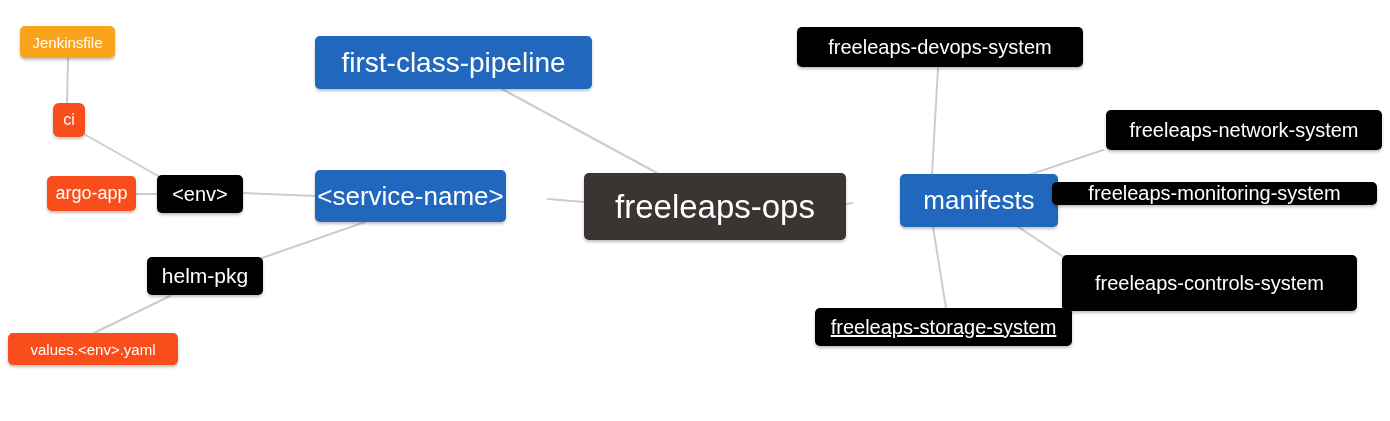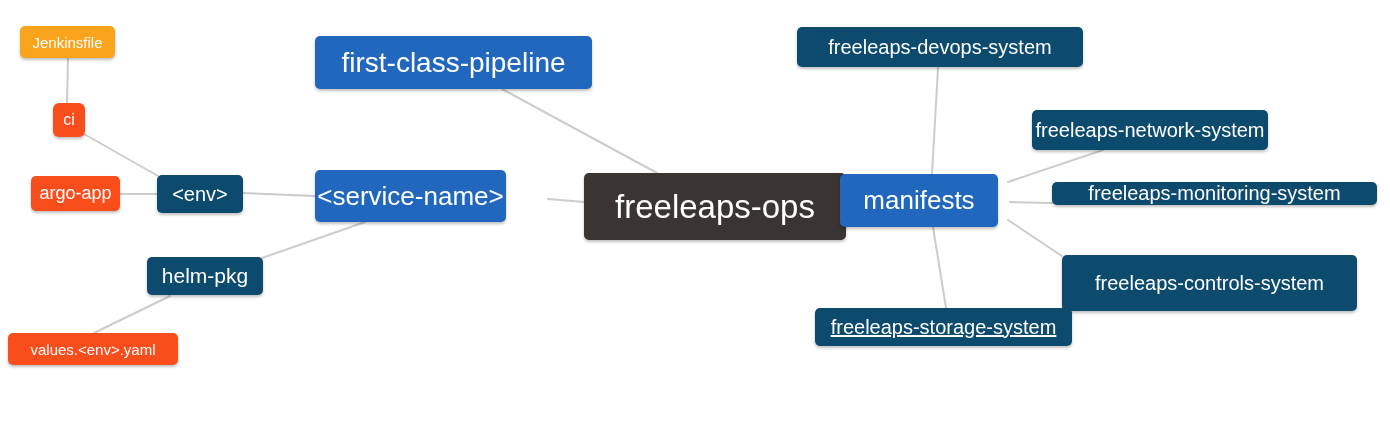--- a/index.html
+++ b/index.html
@@ -17,21 +17,21 @@
     display:flex;align-items:center;justify-content:center;
     color:#ffffff;
     white-space:nowrap;
     border-radius:5px;
     box-shadow:0 2px 3px rgba(0,0,0,0.25);
     box-sizing:border-box;
     cursor:pointer;
     user-select:none;
   }
   .c-blue {background:#2167BE;}
-  .c-green{background:#0c4a6e;}
+  .c-green{background:#000000;}
   .c-red  {background:#F94E1C;}
   .c-amber{background:#FAA41E;}
   .c-dark {background:#3A3432;}
 </style>
 </head>
 <body>
 
 <div id="canvas">
 
   <svg id="edges" xmlns="http://www.w3.org/2000/svg">
@@ -46,27 +46,27 @@
     <line x1="846" y1="204" x2="852" y2="203"></line>
     <line x1="932" y1="174" x2="938" y2="68"></line>
     <line x1="1008" y1="182" x2="1103" y2="150"></line>
     <line x1="1010" y1="202" x2="1052" y2="203"></line>
     <line x1="1008" y1="220" x2="1062" y2="256"></line>
     <line x1="933" y1="227" x2="946" y2="308"></line>
   </svg>
 
   <div class="node c-amber" style="left:20px;   top:26px;  width:95px;  height:32px; font-size:15px;">Jenkinsfile</div>
   <div class="node c-red" style="left:53px;   top:103px; width:32px;  height:34px; font-size:16px; border-radius:6px;">ci</div>
-  <div class="node c-red" style="left:31px;   top:176px; width:89px;  height:35px; font-size:18px;">argo-app</div>
+  <div class="node c-red" style="left:47px;   top:176px; width:89px;  height:35px; font-size:18px;">argo-app</div>
   <div class="node c-green" style="left:157px;  top:175px; width:86px;  height:38px; font-size:20px;">&lt;env&gt;</div>
   <div class="node c-green" style="left:147px;  top:257px; width:116px; height:38px; font-size:21px;">helm-pkg</div>
   <div class="node c-blue" style="left:315px;  top:36px;  width:277px; height:53px; font-size:28px;">first-class-pipeline</div>
   <div class="node c-red" style="left:8px;    top:333px; width:170px; height:32px; font-size:15px;">values.&lt;env&gt;.yaml</div>
   <div class="node c-blue" style="left:315px;  top:170px; width:191px; height:52px; font-size:26px;">&lt;service-name&gt;</div>
   <div class="node c-dark" style="left:584px;  top:173px; width:262px; height:67px; font-size:33px;">freeleaps-ops</div>
-  <div class="node c-blue" style="left:840px;  top:174px; width:158px; height:53px; font-size:26px;">manifests</div>
+  <div class="node c-blue" style="left:900px;  top:174px; width:158px; height:53px; font-size:26px;">manifests</div>
   <div class="node c-green" style="left:797px;  top:27px;  width:286px; height:40px; font-size:20px;">freeleaps-devops-system</div>
-  <div class="node c-green" style="left:1032px; top:110px; width:236px; height:40px; font-size:20px;">freeleaps-network-system</div>
+  <div class="node c-green" style="left:1106px; top:110px; width:276px; height:40px; font-size:20px;">freeleaps-network-system</div>
   <div class="node c-green" style="left:1052px; top:182px; width:325px; height:23px; font-size:20px;">freeleaps-monitoring-system</div>
   <div class="node c-green" style="left:1062px; top:255px; width:295px; height:56px; font-size:20px;">freeleaps-controls-system</div>
   <div class="node c-green" style="left:815px;  top:308px; width:257px; height:38px; font-size:20px;text-decoration:underline;">freeleaps-storage-system</div>
 
 </div>
 
 </body></html>

